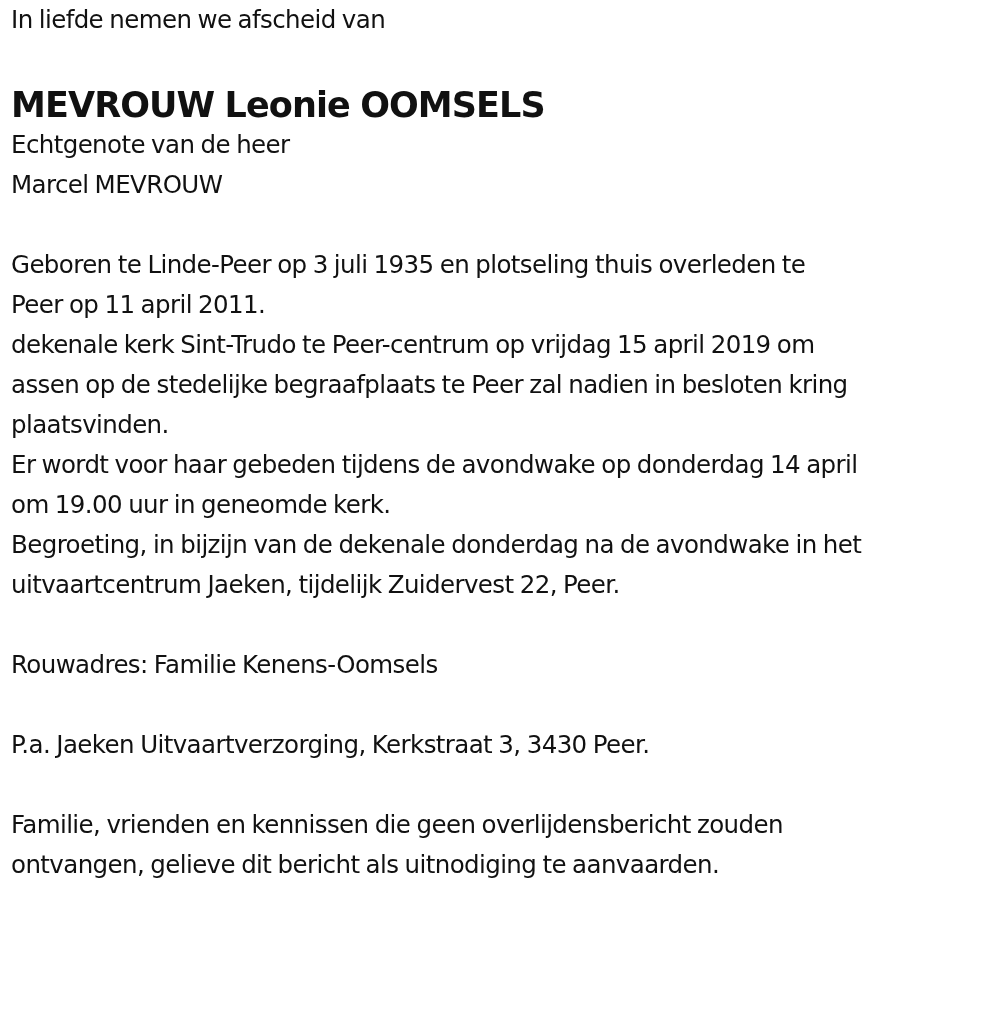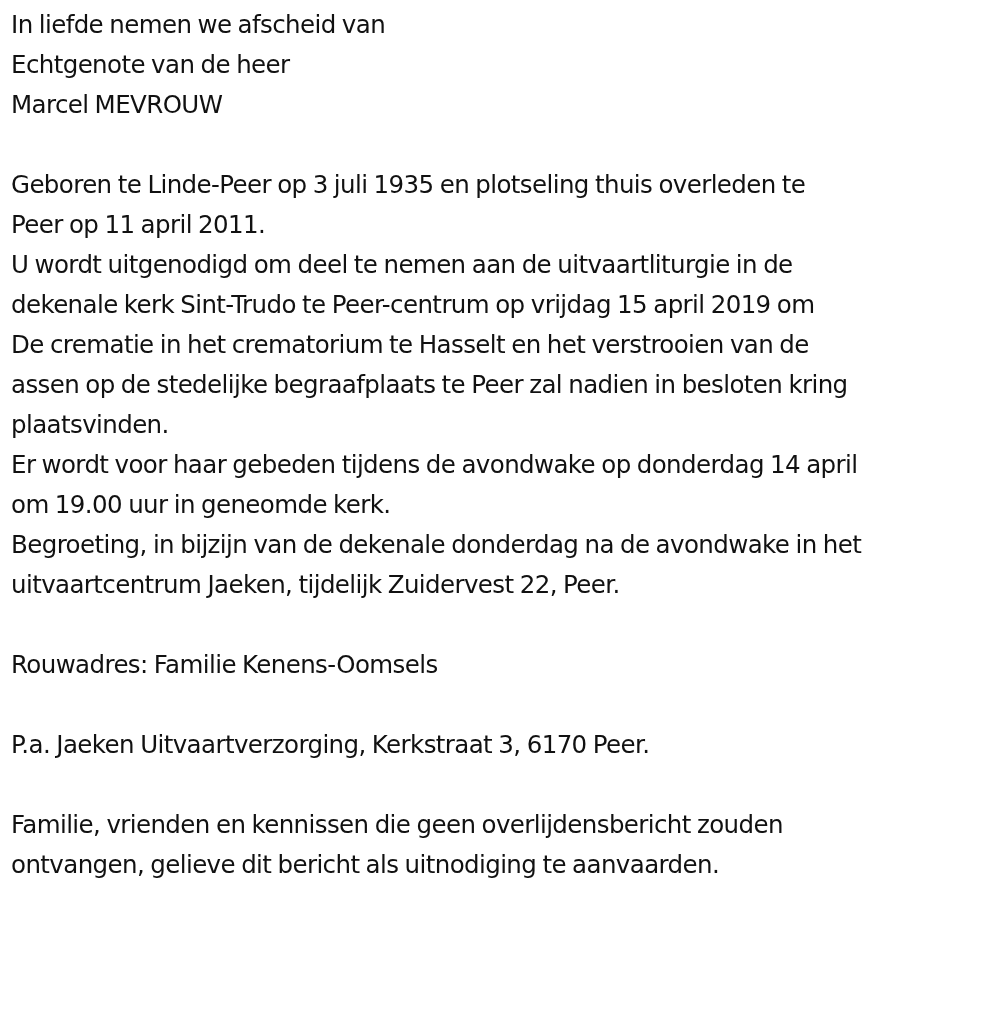--- a/index.html
+++ b/index.html
@@ -20,68 +20,67 @@
       font-size: 24.5px;
       line-height: 40px;
       letter-spacing: -0.6px;
       word-spacing: -1px;
     }
     .line {
       display: block;
       white-space: nowrap;
       height: 40px;
     }
-    .intro { margin-top: 5px; }
+    .intro { }
     .heading {
       display: block;
       font-weight: bold;
       font-size: 35px;
       letter-spacing: -0.9px;
       line-height: 40px;
       height: 40px;
       margin-top: 45px;
       white-space: nowrap;
     }
     .blank { display: block; height: 40px; }
   </style>
 </head>
 <body>
 
 <div class="doc">
   <span class="line intro">In liefde nemen we afscheid van</span>
 
+  <span class="heading">MEVROUW Leonie OOMSELS</span>
 
   <div style="">
     <span class="line">Echtgenote van de heer</span>
     <span class="line">Marcel MEVROUW</span>
   </div>
 
   <span class="blank"></span>
 
   <div>
     <span class="line">Geboren te Linde-Peer op 3 juli 1935 en plotseling thuis overleden te</span>
     <span class="line">Peer op 11 april 2011.</span>
-    <span class="line">U wordt uitgenodigd om deel te nemen aan de uitvaartliturgie in de</span>
     <span class="line">dekenale kerk Sint-Trudo te Peer-centrum op vrijdag 15 april 2019 om</span>
-    <span class="line">De crematie in het crematorium te Hasselt en het verstrooien van de</span>
     <span class="line">assen op de stedelijke begraafplaats te Peer zal nadien in besloten kring</span>
     <span class="line">plaatsvinden.</span>
     <span class="line">Er wordt voor haar gebeden tijdens de avondwake op donderdag 14 april</span>
     <span class="line">om 19.00 uur in geneomde kerk.</span>
     <span class="line">Begroeting, in bijzijn van de dekenale donderdag na de avondwake in het</span>
     <span class="line">uitvaartcentrum Jaeken, tijdelijk Zuidervest 22, Peer.</span>
   </div>
 
   <span class="blank"></span>
 
   <span class="line">Rouwadres: Familie Kenens-Oomsels</span>
 
   <span class="blank"></span>
 
-  <span class="line">P.a. Jaeken Uitvaartverzorging, Kerkstraat 3, 6170 Peer.</span>
+  <span class="line">P.a. Jaeken Uitvaartverzorging, Kerkstraat 3, 3430 Peer.</span>
 
   <span class="blank"></span>
 
   <div>
     <span class="line">Familie, vrienden en kennissen die geen overlijdensbericht zouden</span>
     <span class="line">ontvangen, gelieve dit bericht als uitnodiging te aanvaarden.</span>
   </div>
 </div>
 
 </body></html>

